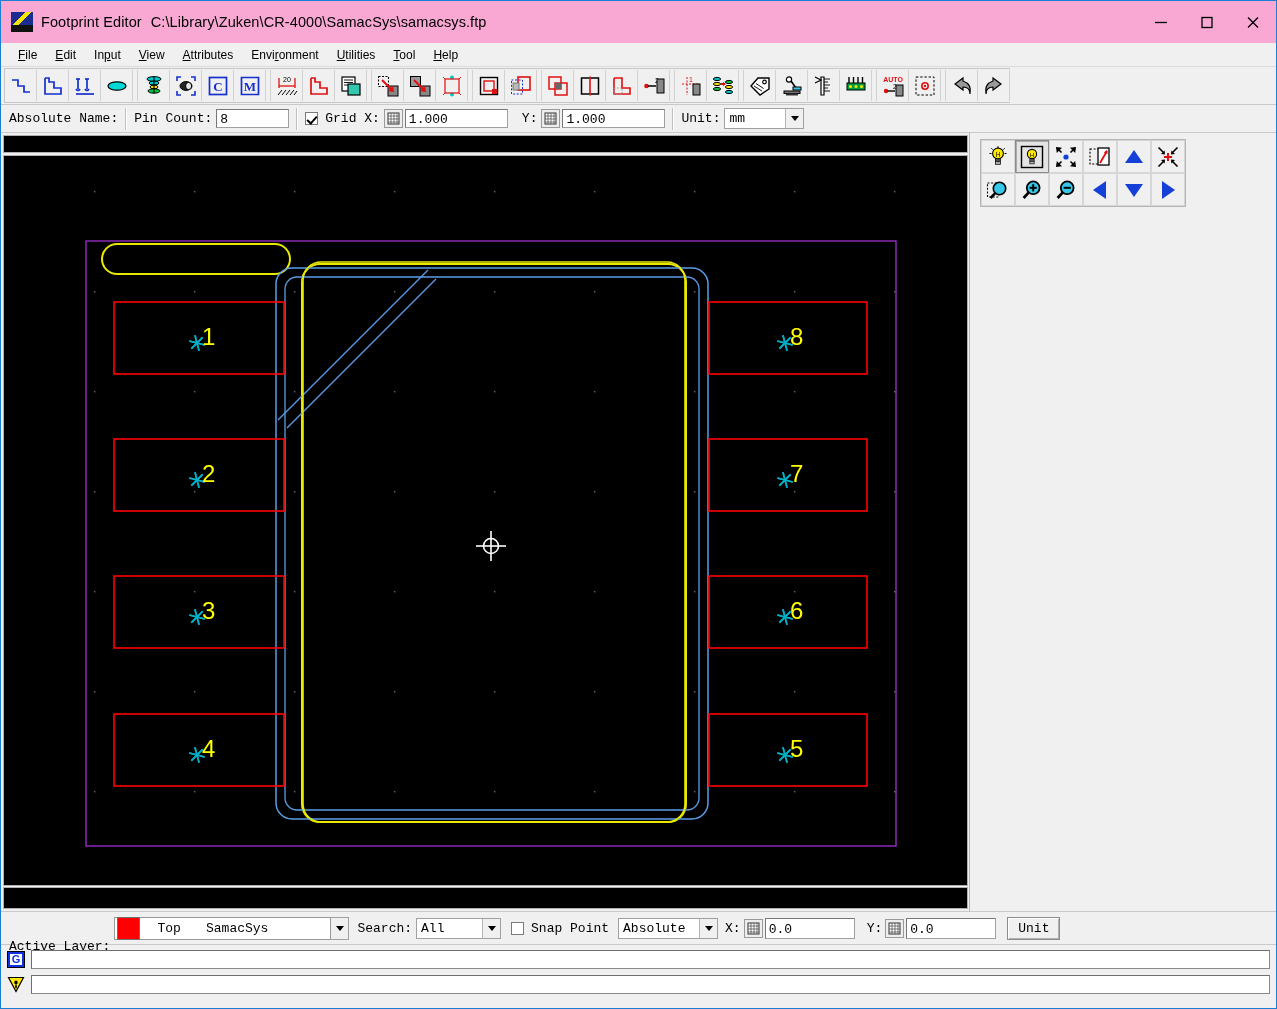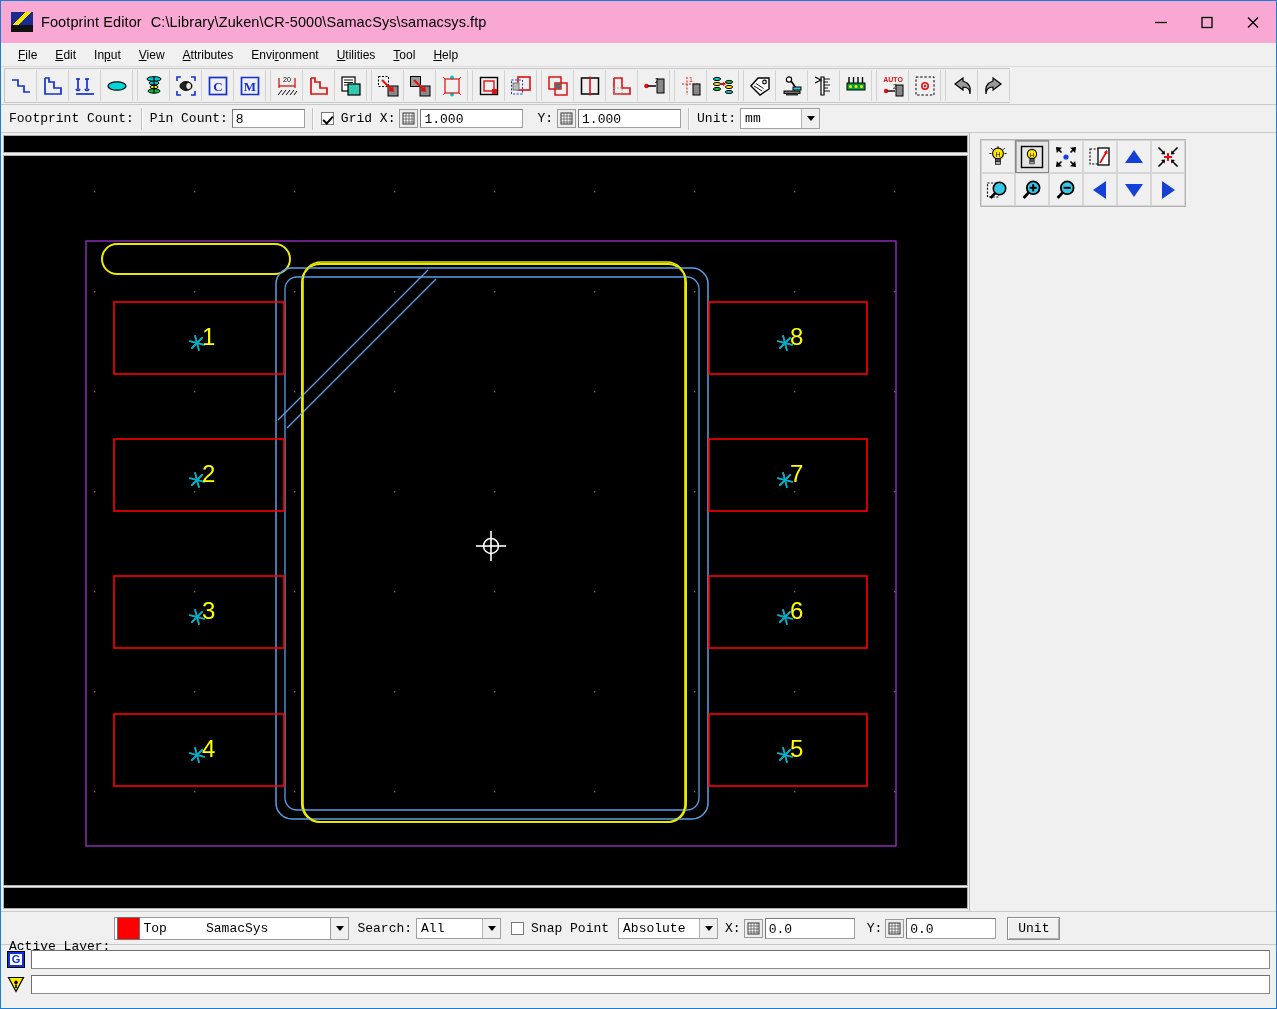--- a/index.html
+++ b/index.html
@@ -82,21 +82,21 @@
   .navrow{display:flex;}
   .navbtn{width:34px;height:33px;display:flex;align-items:center;justify-content:center;
           background:#f0f0f0;border:1px solid #d6d6d6;box-sizing:border-box;}
   .navbtn.pressed{border:1px solid #8a8a8a;background:#e4e4e4;box-shadow:inset 1px 1px 0 #aaa;}
 
   
   .statusbar{height:32px;background:#f0f0f0;display:flex;align-items:center;
              border-top:1px solid #c9c9c9;border-bottom:1px solid #c9c9c9;}
   .swatch{width:21px;height:21px;background:#ff0000;border:1px solid #707070;flex:none;}
   .layerbox{height:23px;border:1px solid #9a9a9a;background:#fff;display:flex;align-items:center;
-            box-sizing:border-box;}
+            box-sizing:border-box;gap:14px;}
   .btn3d{height:21px;border:1px solid #8c8c8c;background:#f0f0f0;
          box-shadow:inset 1px 1px 0 #fff, inset -1px -1px 0 #b0b0b0;
          display:flex;align-items:center;justify-content:center;padding:0 10px;
          font-family:"Liberation Mono", monospace;font-size:13px;color:#000;}
 
   
   .cmdbars{background:#f0f0f0;padding:2px 0 0 4px;}
   .cmdrow{display:flex;align-items:center;height:25px;}
   .cmdico{width:22px;height:20px;display:flex;align-items:center;justify-content:center;flex:none;}
   .cmdfield{flex:1;height:19px;margin-left:4px;margin-right:6px;background:#fff;
@@ -107,21 +107,21 @@
 <body>
 
 <div class="app">
 
   <div class="titlebar">
     <div class="app-icon">
       <div class="ai-top"></div>
         <div class="ai-bot"></div>
     </div>
     <span class="title-text">Footprint Editor</span>
-    <span class="title-text title-path">C:\Library\Zuken\CR-5000\SamacSys\samacsys.ftp</span>
+    <span class="title-text title-path">C:\Library\Zuken\CR-4000\SamacSys\samacsys.ftp</span>
     <div class="wbtns">
       <div class="wbtn">
         <svg width="16" height="16" viewBox="0 0 16 16">
             <line x1="2" y1="8.5" x2="14" y2="8.5" stroke="#000" stroke-width="1.3"></line>
           </svg>
       </div>
       <div class="wbtn">
         <svg width="16" height="16" viewBox="0 0 16 16">
             <rect x="3" y="3.5" width="10" height="10" fill="none" stroke="#000" stroke-width="1.3"></rect>
           </svg>
@@ -475,21 +475,21 @@
           <span>
             <svg width="22" height="22" viewBox="0 0 22 22">
               <path d="M10,3 L18,9 L10,15 L10,12 Q3,12 3,19 Q1,9 10,6 Z" fill="#999" stroke="#000" stroke-width="1.2"></path>
             </svg>
           </span>
         </div>
       </div>
   </div>
 
   <div class="propbar">
-    <span class="plabel" style="margin-left:8px;">Footprint Count:</span>
+    <span class="plabel" style="margin-left:8px;">Absolute Name:</span>
     <div class="vsep"></div>
     <span class="plabel">Pin Count:</span>
     <div class="pinput" style="width:73px;margin-left:4px;">8</div>
     <div class="vsep"></div>
     <div class="ckbox on"></div>
     <span class="plabel" style="margin-left:7px;">Grid X:</span>
     <div class="gridbtn" style="margin-left:4px;">
       <svg width="13" height="13" viewBox="0 0 13 13">
           <rect x="1" y="1" width="11" height="11" fill="#fff" stroke="#333"></rect>
           <g stroke="#555" stroke-width="0.8">

